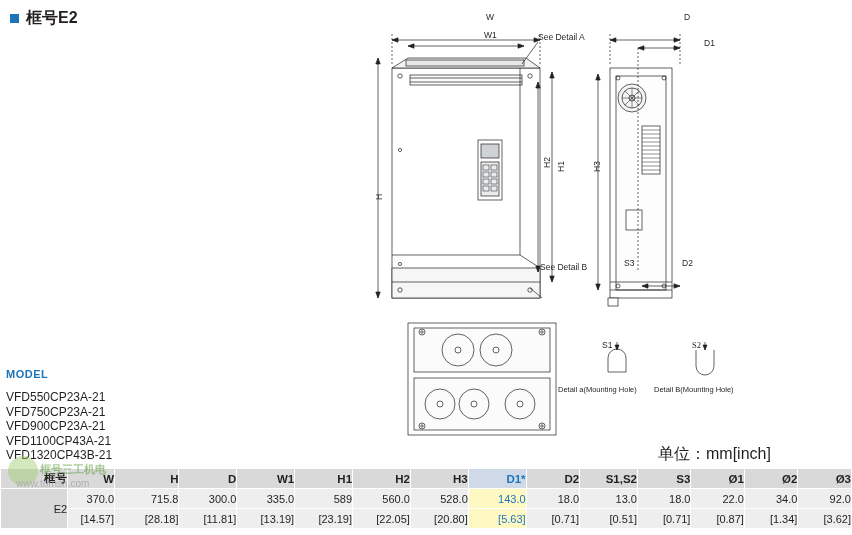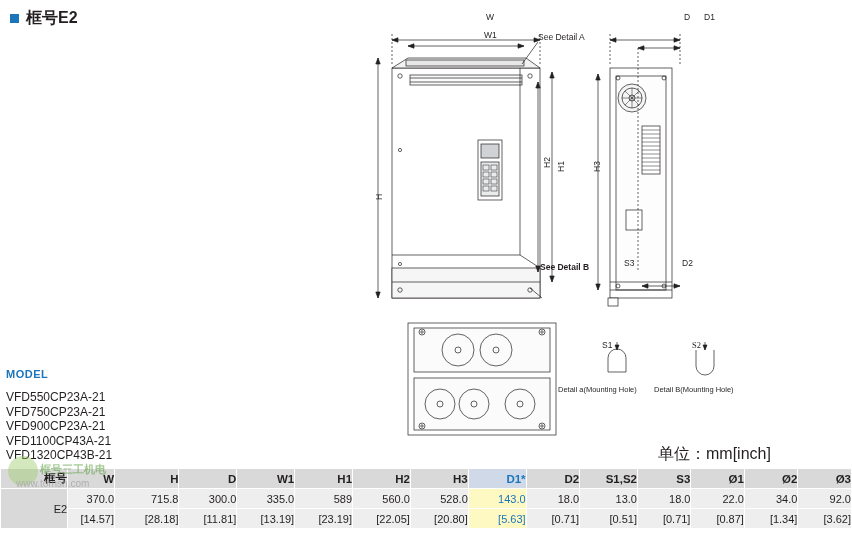--- a/index.html
+++ b/index.html
@@ -266,24 +266,24 @@
     <path d="M335,330 l-2,-5 h4 z" fill="#231f20"></path>
   </g>
 </svg>
 
 <div class="abs lbl" style="left:486px;top:12px;">W</div>
 <div class="abs lbl" style="left:484px;top:30px;">W1</div>
 <div class="abs lbl-v" style="left:374px;top:200px;">H</div>
 <div class="abs lbl-v" style="left:556px;top:172px;">H1</div>
 <div class="abs lbl-v" style="left:542px;top:168px;">H2</div>
 <div class="abs lbl" style="left:538px;top:32px;">See Detail A</div>
-<div class="abs lbl" style="left:540px;top:262px;font-weight:bold;">See Detail B</div>
+<div class="abs lbl" style="left:540px;top:262px;">See Detail B</div>
 
 <div class="abs lbl" style="left:684px;top:12px;">D</div>
-<div class="abs lbl" style="left:704px;top:12px;">D1</div>
+<div class="abs lbl" style="left:704px;top:38px;">D1</div>
 <div class="abs lbl" style="left:682px;top:258px;">D2</div>
 <div class="abs lbl-v" style="left:592px;top:172px;">H3</div>
 <div class="abs lbl" style="left:624px;top:258px;">S3</div>
 
 <div class="abs lbl" style="left:602px;top:340px;">S1</div>
 <div class="abs lbl" style="left:692px;top:340px;font-family:Liberation Serif, serif;">S2</div>
 <div class="abs lbl-sm" style="left:558px;top:385px;">Detail a(Mounting Hole)</div>
 <div class="abs lbl-sm" style="left:654px;top:385px;">Detail B(Mounting Hole)</div>
 
 <div class="abs" id="model-heading">MODEL</div>

